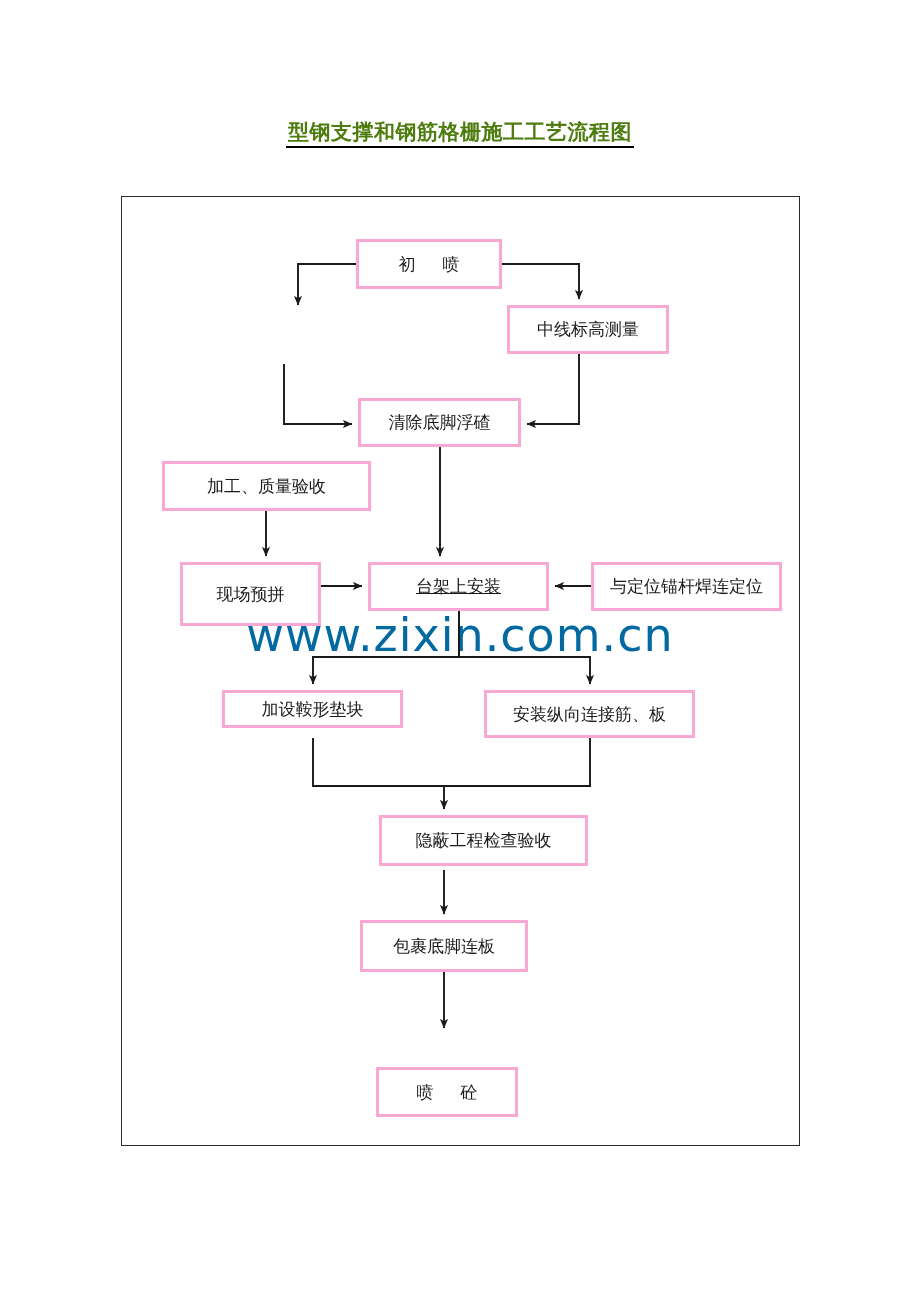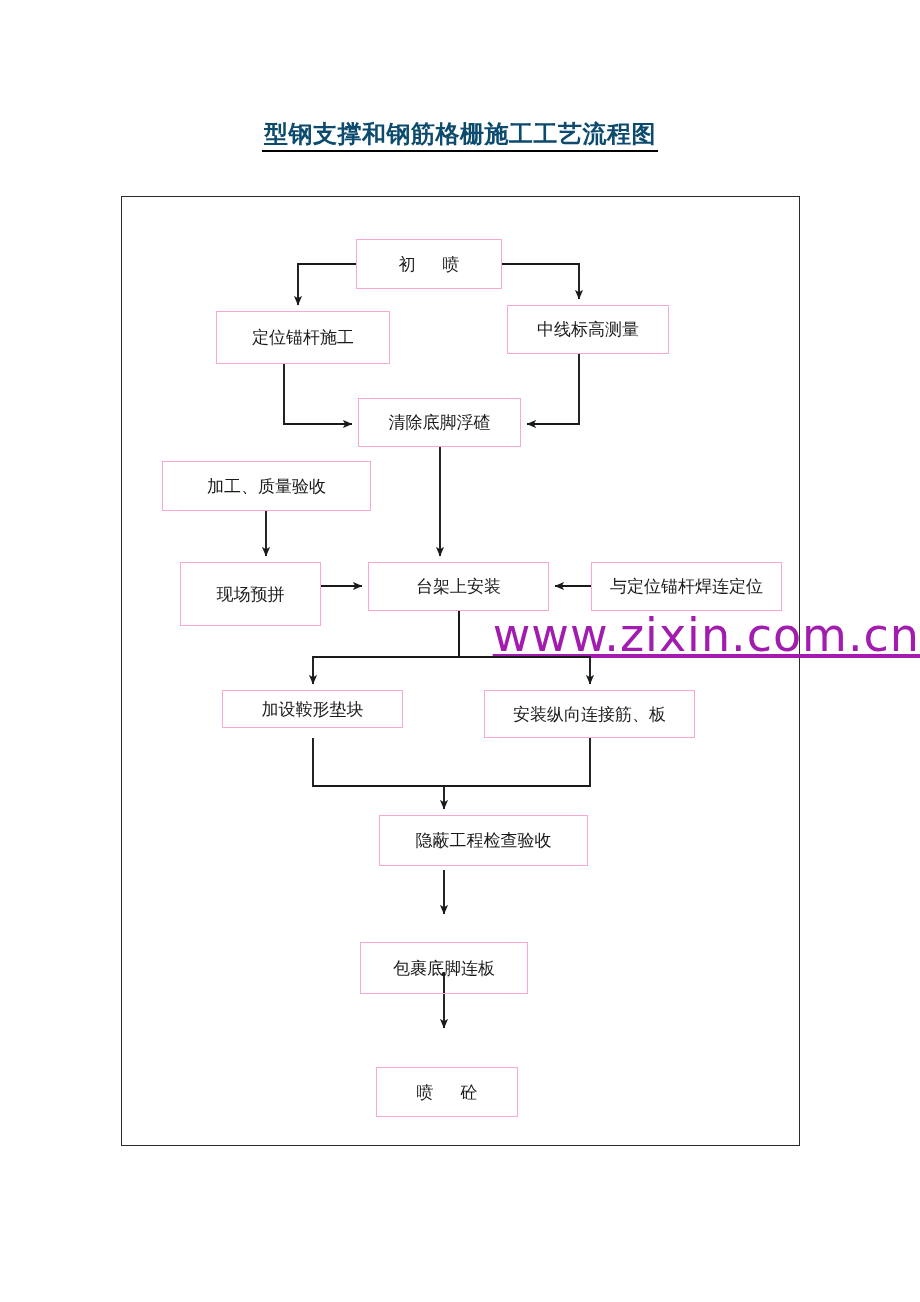--- a/index.html
+++ b/index.html
@@ -17,23 +17,23 @@
     background: #ffffff;
     overflow: hidden;
   }
   
   #title {
     position: absolute;
     left: 0;
     top: 118px;
     width: 920px;
     text-align: center;
-    font-size: 24px;
+    font-size: 21px;
     font-weight: bold;
-    color: #0c4a6e;
+    color: #4d7c0f;
     letter-spacing: 0.5px;
     white-space: pre;
   }
   #title .tx {
     border-bottom: 2px solid #000;
     padding: 0 2px 2px 2px;
   }
   
   #frame {
     position: absolute;
@@ -44,42 +44,41 @@
     border: 1px solid #2b2b2b;
     box-sizing: border-box;
     background: transparent;
   }
   
   #watermark {
     position: absolute;
     left: 0;
     top: 608px;
     width: 920px;
-    text-align: right;
+    text-align: center;
     font-size: 46px;
-    color: #a21caf;
+    color: #0369a1;
     letter-spacing: 1px;
     user-select: none;
     pointer-events: none;
     font-family: "DejaVu Sans", "Liberation Sans", sans-serif;
-    text-decoration: underline;
   }
   
   #lines {
     position: absolute;
     left: 0;
     top: 0;
     width: 920px;
     height: 1302px;
     pointer-events: none;
   }
   
   .node {
     position: absolute;
-    border: 1px solid #f9a8d4;
+    border: 3px solid #f9a8d4;
     background: transparent;
     box-sizing: border-box;
     display: flex;
     align-items: center;
     justify-content: center;
     font-size: 17px;
     color: #1a1a1a;
     white-space: pre;
     line-height: 1.1;
     font-family: "DejaVu Sans", "Liberation Sans", sans-serif;
@@ -133,61 +132,58 @@
     <g stroke="#1a1a1a" stroke-width="1.9" fill="none">
 
       <path d="M313,738 L313,786 L590,786 L590,738"></path>
     </g>
   </svg>
 
   <div class="node" style="left:356px; top:239px; width:146px; height:50px;">
     <span>初     喷</span>
   </div>
 
-  <div class="node" style="left:216px; top:311px; width:174px; height:53px;">
-    <span>定位锚杆施工</span>
-  </div>
 
   <div class="node" style="left:507px; top:305px; width:162px; height:49px;">
     <span>中线标高测量</span>
   </div>
 
   <div class="node" style="left:358px; top:398px; width:163px; height:49px;">
     <span>清除底脚浮碴</span>
   </div>
 
   <div class="node" style="left:162px; top:461px; width:209px; height:50px;">
     <span>加工、质量验收</span>
   </div>
 
   <div class="node" style="left:180px; top:562px; width:141px; height:64px;">
     <span>现场预拼</span>
   </div>
 
-  <div class="node" style="left:368px; top:562px; width:181px; height:49px;">
+  <div class="node" style="left:368px; top:562px; width:181px; height:49px;text-decoration:underline;">
     <span>台架上安装</span>
   </div>
 
   <div class="node" style="left:591px; top:562px; width:191px; height:49px;">
     <span>与定位锚杆焊连定位</span>
   </div>
 
   <div class="node" style="left:222px; top:690px; width:181px; height:38px;align-items:center;">
     <span>加设鞍形垫块</span>
   </div>
 
   <div class="node" style="left:484px; top:690px; width:211px; height:48px;">
     <span>安装纵向连接筋、板</span>
   </div>
 
   <div class="node" style="left:356px; top:815px; width:209px; height:51px;margin-left:23px;">
     <span>隐蔽工程检查验收</span>
   </div>
 
-  <div class="node" style="left:360px; top:920px; width:168px; height:52px;margin-top:22px;">
+  <div class="node" style="left:360px; top:920px; width:168px; height:52px;">
     <span>包裹底脚连板</span>
   </div>
 
   <div class="node" style="left:376px; top:1034px; width:142px; height:50px;margin-top:33px;">
     <span>喷     砼</span>
   </div>
 
 </div>
 
 </body></html>

